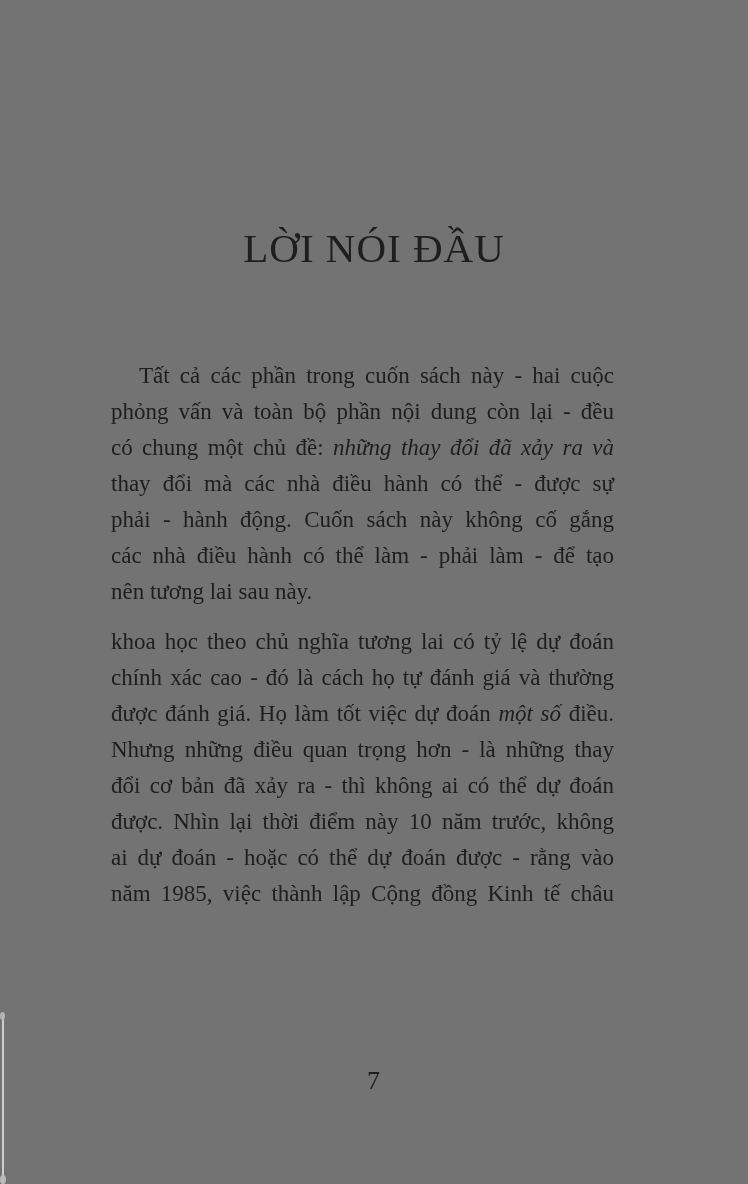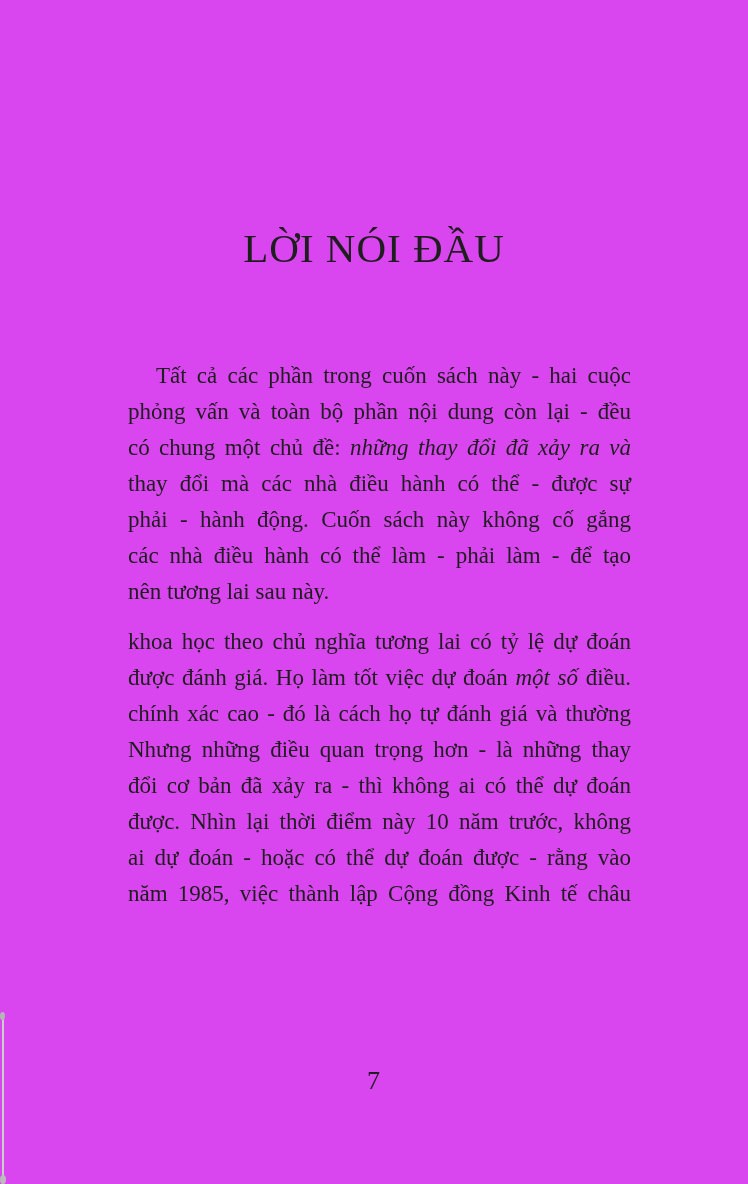--- a/index.html
+++ b/index.html
@@ -24,21 +24,21 @@
     margin: 0;
     text-align: center;
     font-size: 41px;
     font-weight: 400;
     letter-spacing: 1px;
     line-height: 44px;
   }
   .text-block {
     position: absolute;
     top: 358px;
-    left: 128px;
+    left: 111px;
     width: 503px;
     font-size: 23px;
     line-height: 36px;
   }
   .paragraph + .paragraph {
     margin-top: 14px;
   }
   .line {
     text-align: justify;
     text-align-last: justify;
@@ -86,37 +86,37 @@
     top: 1175px;
     width: 6px;
     height: 9px;
     background: #bbbbbb;
     border-radius: 50%;
   }
 </style>
 </head>
 <body>
 
-<div class="page" style="background: #d946ef; color: rgb(30, 30, 30);">
+<div class="page" style="background: #737373; color: rgb(30, 30, 30);">
   <h1 class="chapter-title">LỜI NÓI ĐẦU</h1>
 
   <div class="text-block">
       <div class="paragraph">
         <div class="line indent"><span>Tất cả các phần trong cuốn sách này - hai cuộc</span></div>
         <div class="line"><span>phỏng vấn và toàn bộ phần nội dung còn lại - đều</span></div>
         <div class="line"><span>có chung một chủ đề: </span><span class="italic">những thay đổi đã xảy ra và</span></div>
         <div class="line"><span>thay đổi mà các nhà điều hành có thể - được sự</span></div>
         <div class="line"><span>phải - hành động. Cuốn sách này không cố gắng</span></div>
         <div class="line"><span>các nhà điều hành có thể làm - phải làm - để tạo</span></div>
         <div class="line no-justify"><span>nên tương lai sau này.</span></div>
       </div>
       <div class="paragraph">
         <div class="line"><span>khoa học theo chủ nghĩa tương lai có tỷ lệ dự đoán</span></div>
+        <div class="line"><span>chính xác cao - đó là cách họ tự đánh giá và thường</span></div>
         <div class="line"><span>được đánh giá. Họ làm tốt việc dự đoán </span><span class="italic">một số</span><span> điều.</span></div>
-        <div class="line"><span>chính xác cao - đó là cách họ tự đánh giá và thường</span></div>
         <div class="line"><span>Nhưng những điều quan trọng hơn - là những thay</span></div>
         <div class="line"><span>đổi cơ bản đã xảy ra - thì không ai có thể dự đoán</span></div>
         <div class="line"><span>được. Nhìn lại thời điểm này 10 năm trước, không</span></div>
         <div class="line"><span>ai dự đoán - hoặc có thể dự đoán được - rằng vào</span></div>
         <div class="line"><span>năm 1985, việc thành lập Cộng đồng Kinh tế châu</span></div>
       </div>
     </div>
 
   <div class="page-number">7</div>
 

